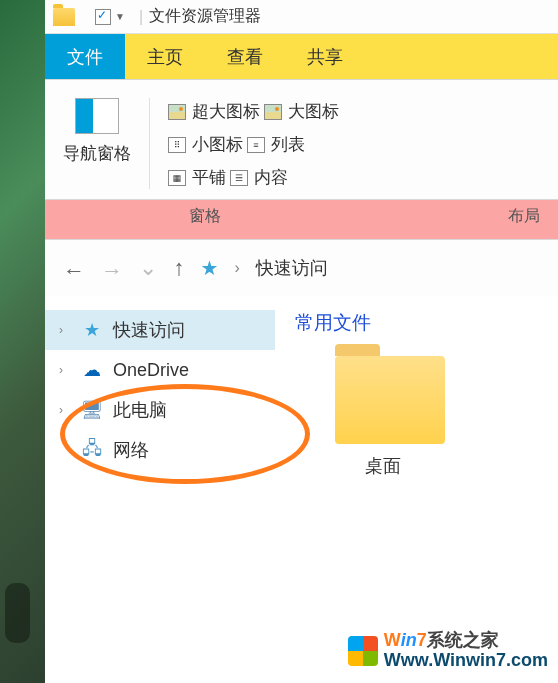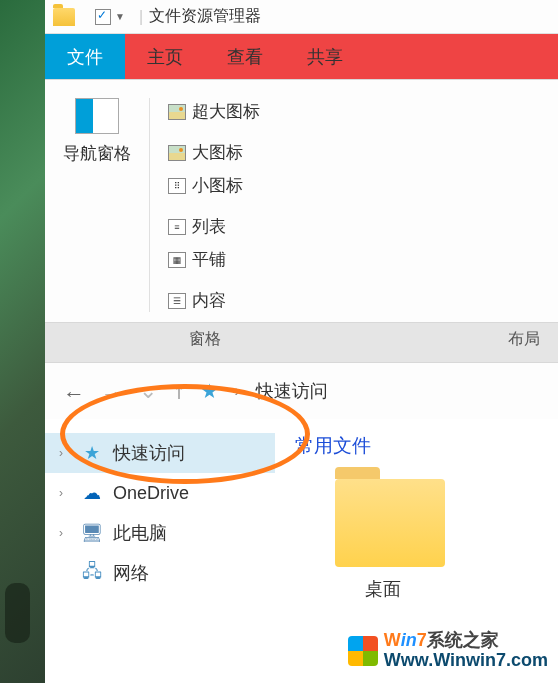--- a/index.html
+++ b/index.html
@@ -12,40 +12,40 @@
 
 .titlebar { height: 34px; display: flex; align-items: center; padding-left: 8px; background: #fdfdfd; border-bottom: 1px solid #e0e0e0; }
 .titlebar .folder-icon { width: 22px; height: 18px; background: linear-gradient(#ffd86b, #f5c23a); border-radius: 2px 2px 0 0; margin-right: 20px; position: relative; }
 .titlebar .folder-icon::before { content:""; position:absolute; top:-4px; left:0; width:10px; height:4px; background:#f5c23a; border-radius:2px 2px 0 0; }
 .titlebar .checkbox { width: 16px; height: 16px; border: 1px solid #888; margin-right: 4px; background: #fff; position: relative; }
 .titlebar .checkbox::after { content: "✓"; color: #0078d7; font-size: 12px; position: absolute; top: -2px; left: 1px; }
 .titlebar .down { color: #666; font-size: 10px; margin-right: 8px; }
 .titlebar .sep { color: #ccc; margin: 0 6px; }
 .titlebar .title { color: #333; font-size: 16px; }
 
-.tabs { height: 46px; display: flex; align-items: stretch; border-bottom: 1px solid #d8d8d8; background: #ef4444; }
+.tabs { height: 46px; display: flex; align-items: stretch; border-bottom: 1px solid #d8d8d8; background: #fde047; }
 .tab { padding: 0 22px; display: flex; align-items: center; font-size: 18px; color: #333; cursor: pointer; }
 .tab.active { background: #009fd9; color: #fff; }
 
 .ribbon { display: flex; padding: 18px 0 10px 0; border-bottom: 1px solid #d8d8d8; background: #fdfdfd; }
 .ribbon-group { display: flex; flex-direction: column; align-items: center; padding: 0 18px; border-right: 1px solid #e0e0e0; }
 .ribbon-group:last-child { border-right: none; }
 .nav-pane { display: flex; flex-direction: column; align-items: center; }
 .nav-pane-icon { width: 44px; height: 36px; background: linear-gradient(to right, #009fd9 40%, #fff 40%); border: 1px solid #aaa; margin-bottom: 8px; }
 .nav-pane-label { font-size: 17px; color: #333; }
 .pane-opts { display: flex; flex-direction: column; gap: 14px; padding-top: 2px; }
 .pane-opt { display: flex; align-items: center; gap: 8px; font-size: 17px; color: #333; cursor: pointer; }
 .small-ico { width: 22px; height: 16px; background: linear-gradient(to right, #009fd9 35%, #fff 35%); border: 1px solid #aaa; }
 .view-opts { display: flex; flex-direction: column; gap: 10px; padding-top: 2px; }
-.view-row { display: flex; gap: 18px; flex-direction: column; }
+.view-row { display: flex; gap: 4px; }
 .view-opt { display: flex; align-items: center; gap: 6px; font-size: 17px; color: #333; cursor: pointer; }
 .tiny-ico { width: 18px; height: 16px; border: 1px solid #888; display: flex; align-items: center; justify-content: center; font-size: 9px; background: #fff; }
 .tiny-ico.pic { background: linear-gradient(#c8e0c8 50%, #e8d890 50%); position: relative; }
 .tiny-ico.pic::after { content:""; position:absolute; top:2px; right:2px; width:4px; height:4px; background:#e89020; border-radius:50%; }
-.group-labels { display: flex; padding: 6px 0 12px 0; border-bottom: 1px solid #d8d8d8; background: #e5e5e5; }
+.group-labels { display: flex; padding: 6px 0 12px 0; border-bottom: 1px solid #d8d8d8; background: #fca5a5; }
 .group-label { font-size: 16px; color: #555; text-align: center; }
 .group-label.g1 { width: 320px; }
 .group-label.g2 { flex: 1; text-align: right; padding-right: 18px; }
 
 .nav-bar { height: 56px; display: flex; align-items: center; padding: 0 18px; gap: 16px; background: #fdfdfd; }
 .nav-arrow { font-size: 22px; color: #666; cursor: pointer; }
 .nav-arrow.disabled { color: #bbb; }
 .star-ico { color: #3ba4d8; font-size: 20px; }
 .crumb-sep { color: #888; }
 .crumb { font-size: 18px; color: #333; }

